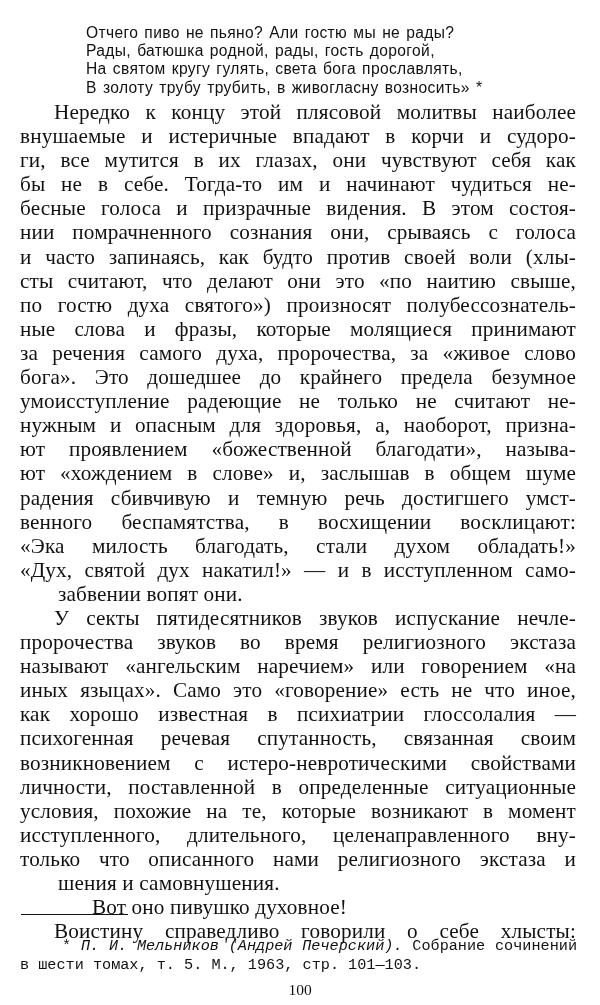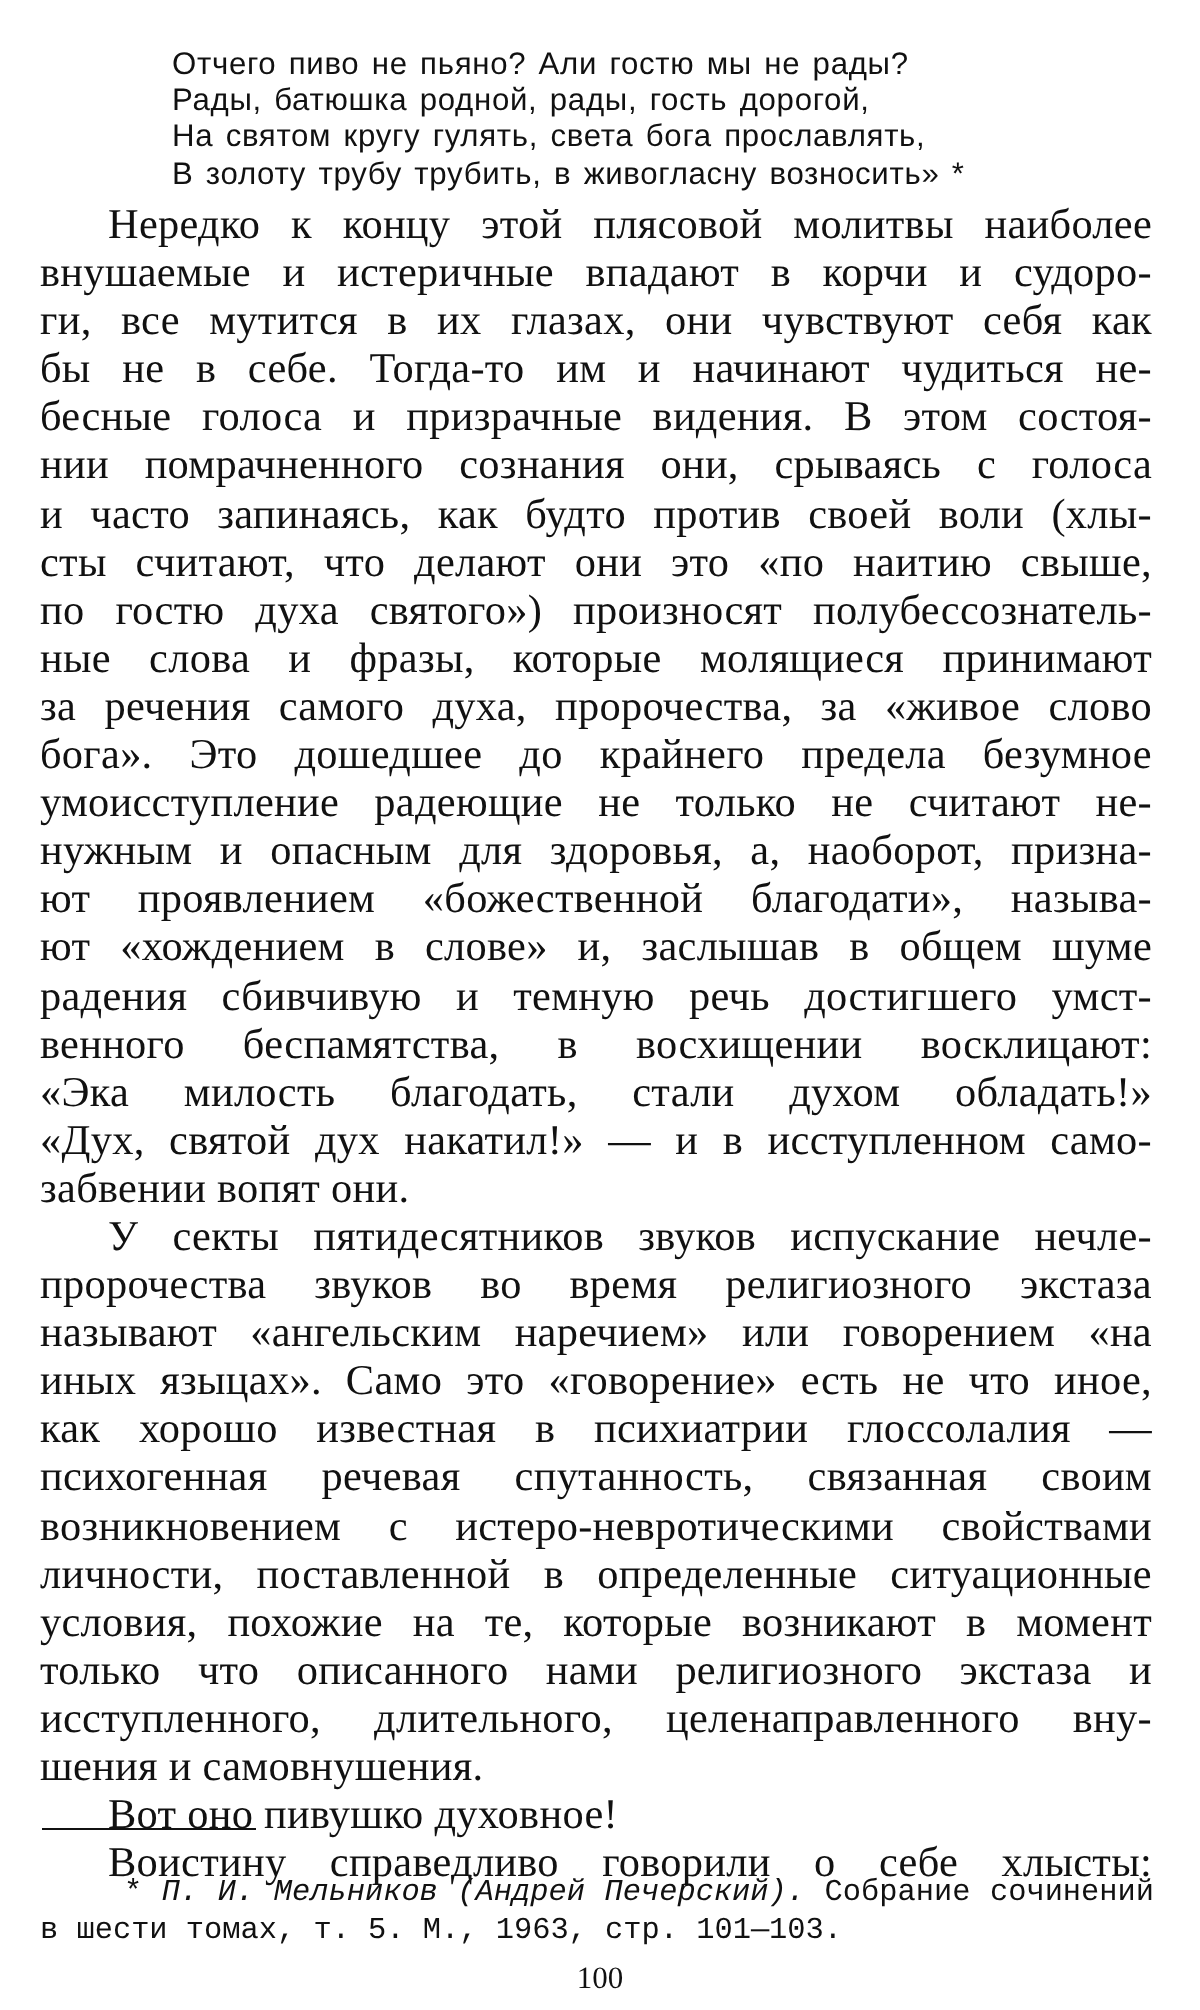--- a/index.html
+++ b/index.html
@@ -49,20 +49,21 @@
       white-space: nowrap;
       text-align: justify;
       text-align-last: justify;
       letter-spacing: 0.15px;
     }
     .tline.indent {
       padding-left: 34px;
     }
     .tline.last {
       text-align-last: left;
+      margin-left: 38px;
     }
     .footnote-rule {
       position: absolute;
       left: 21px;
       top: 914px;
       width: 107px;
       height: 0;
       border-top: 1.6px solid #111;
     }
     .footnote {
@@ -131,22 +132,22 @@
     <span class="tline last">забвении вопят они.</span>
     <span class="tline indent">У секты пятидесятников звуков испускание нечле-</span>
     <span class="tline">пророчества звуков во время религиозного экстаза</span>
     <span class="tline">называют «ангельским наречием» или говорением «на</span>
     <span class="tline">иных языцах». Само это «говорение» есть не что иное,</span>
     <span class="tline">как хорошо известная в психиатрии глоссолалия —</span>
     <span class="tline">психогенная речевая спутанность, связанная своим</span>
     <span class="tline">возникновением с истеро-невротическими свойствами</span>
     <span class="tline">личности, поставленной в определенные ситуационные</span>
     <span class="tline">условия, похожие на те, которые возникают в момент</span>
+    <span class="tline">исступленного, длительного, целенаправленного вну-</span>
     <span class="tline">только что описанного нами религиозного экстаза и</span>
-    <span class="tline">исступленного, длительного, целенаправленного вну-</span>
     <span class="tline last">шения и самовнушения.</span>
     <span class="tline indent last">Вот оно пивушко духовное!</span>
     <span class="tline indent">Воистину справедливо говорили о себе хлысты:</span>
   </div>
 
   <div class="footnote-rule"></div>
 
   <div class="footnote">
     <span class="fline indent"><span>*</span> <span class="author">П. И. Мельников (Андрей Печерский).</span> <span>Собрание сочинений</span></span>
     <span class="fline last">в шести томах, т. 5. М., 1963, стр. 101—103.</span>

